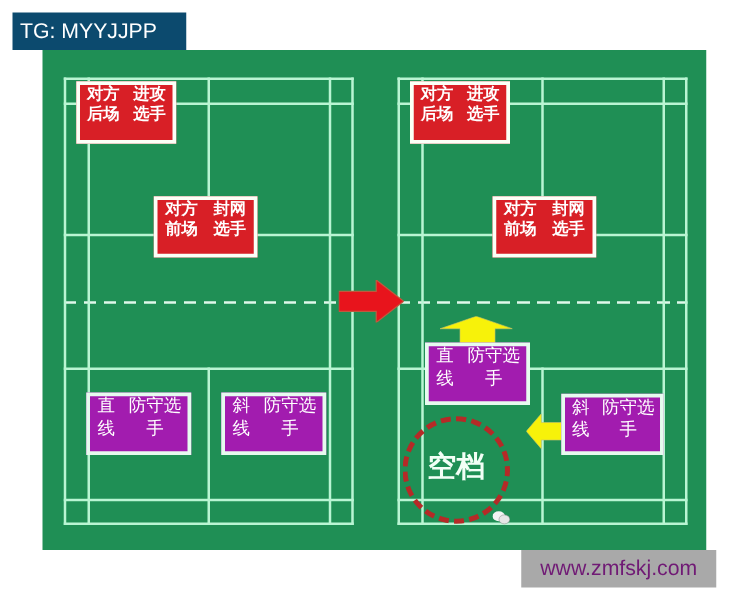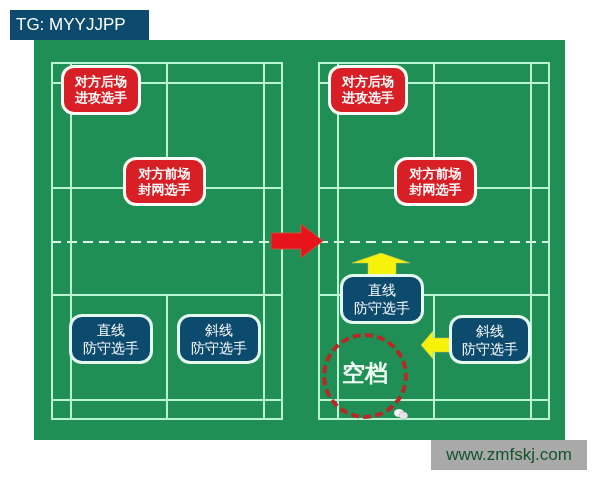--- a/index.html
+++ b/index.html
@@ -1,25 +1,25 @@
 <!DOCTYPE html>
 <html><head>
 <meta charset="utf-8">
 <style>
   html,body{margin:0;padding:0;}
   body{width:600px;height:480px;background:#ffffff;position:relative;overflow:hidden;font-family:"DejaVu Sans",sans-serif;}
   .tag{position:absolute;left:10px;top:10px;width:139px;height:30px;background:#0c4a6e;color:#fff;font-family:"Liberation Sans",sans-serif;font-size:17px;line-height:30px;padding-left:6px;box-sizing:border-box;}
-  .site{position:absolute;left:431px;top:440px;width:156px;height:30px;background:#a9a9a9;color:#14532d;font-family:"Liberation Sans",sans-serif;font-size:17px;line-height:30px;text-align:center;}
+  .site{position:absolute;left:417px;top:440px;width:156px;height:30px;background:#a9a9a9;color:#701a75;font-family:"Liberation Sans",sans-serif;font-size:17px;line-height:30px;text-align:center;}
   .field{position:absolute;left:34px;top:40px;width:531px;height:400px;background:#1f8f55;}
   .court{position:absolute;top:0;left:0;width:600px;height:480px;pointer-events:none;}
   .line{position:absolute;background:#b9f5d3;}
   .dash{position:absolute;height:2px;background:repeating-linear-gradient(90deg,#dff8ea 0 10px,transparent 10px 16px);}
-  .box{position:absolute;border-radius:13px;color:#fff;font-size:13px;line-height:16px;text-align:center;font-weight:bold;display:flex;flex-direction:column;justify-content:center;box-sizing:border-box;}
+  .box{position:absolute;border-radius:0;color:#fff;font-size:13px;line-height:16px;text-align:center;font-weight:bold;display:flex;flex-direction:row;justify-content:center;box-sizing:border-box;}
   .box.red{background:#d81f26;border:3px solid #fbfff7;}
-  .box.green{background:#0c4a6e;border:3px solid #e6fbef;font-weight:normal;font-size:14px;line-height:18px;}
+  .box.green{background:#a21caf;border:3px solid #e6fbef;font-weight:normal;font-size:14px;line-height:18px;font-family:Liberation Mono, monospace;}
   .arrow-right{position:absolute;left:271px;top:224px;width:52px;height:34px;}
   .gap{position:absolute;left:322px;top:333px;width:86px;height:86px;border:4px dashed #b52a27;border-radius:50%;box-sizing:border-box;}
   .gap-label{position:absolute;left:322px;top:358px;width:86px;text-align:center;color:#f2fff6;font-size:23px;font-weight:bold;}
   .wm{position:absolute;left:394px;top:408px;color:#f3f3f3;font-size:12px;display:flex;align-items:center;gap:4px;text-shadow:0 0 2px #555;}
   .wm-icon{width:14px;height:12px;position:relative;}
 </style>
 </head>
 <body>
 
 <div class="tag">TG: MYYJJPP</div>

